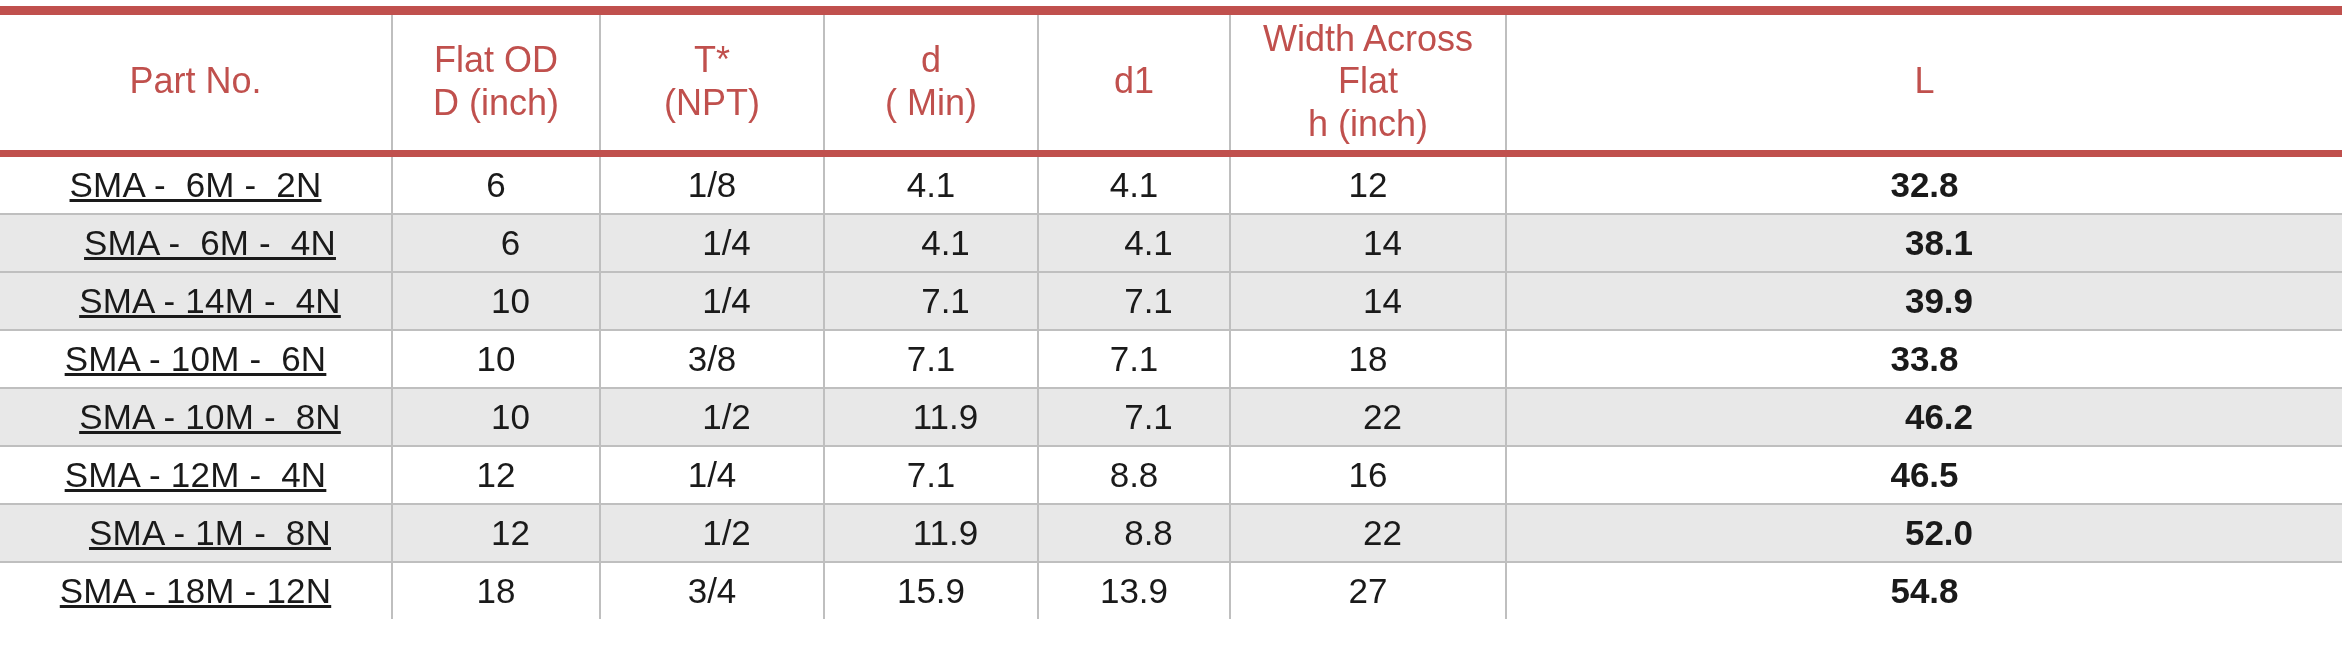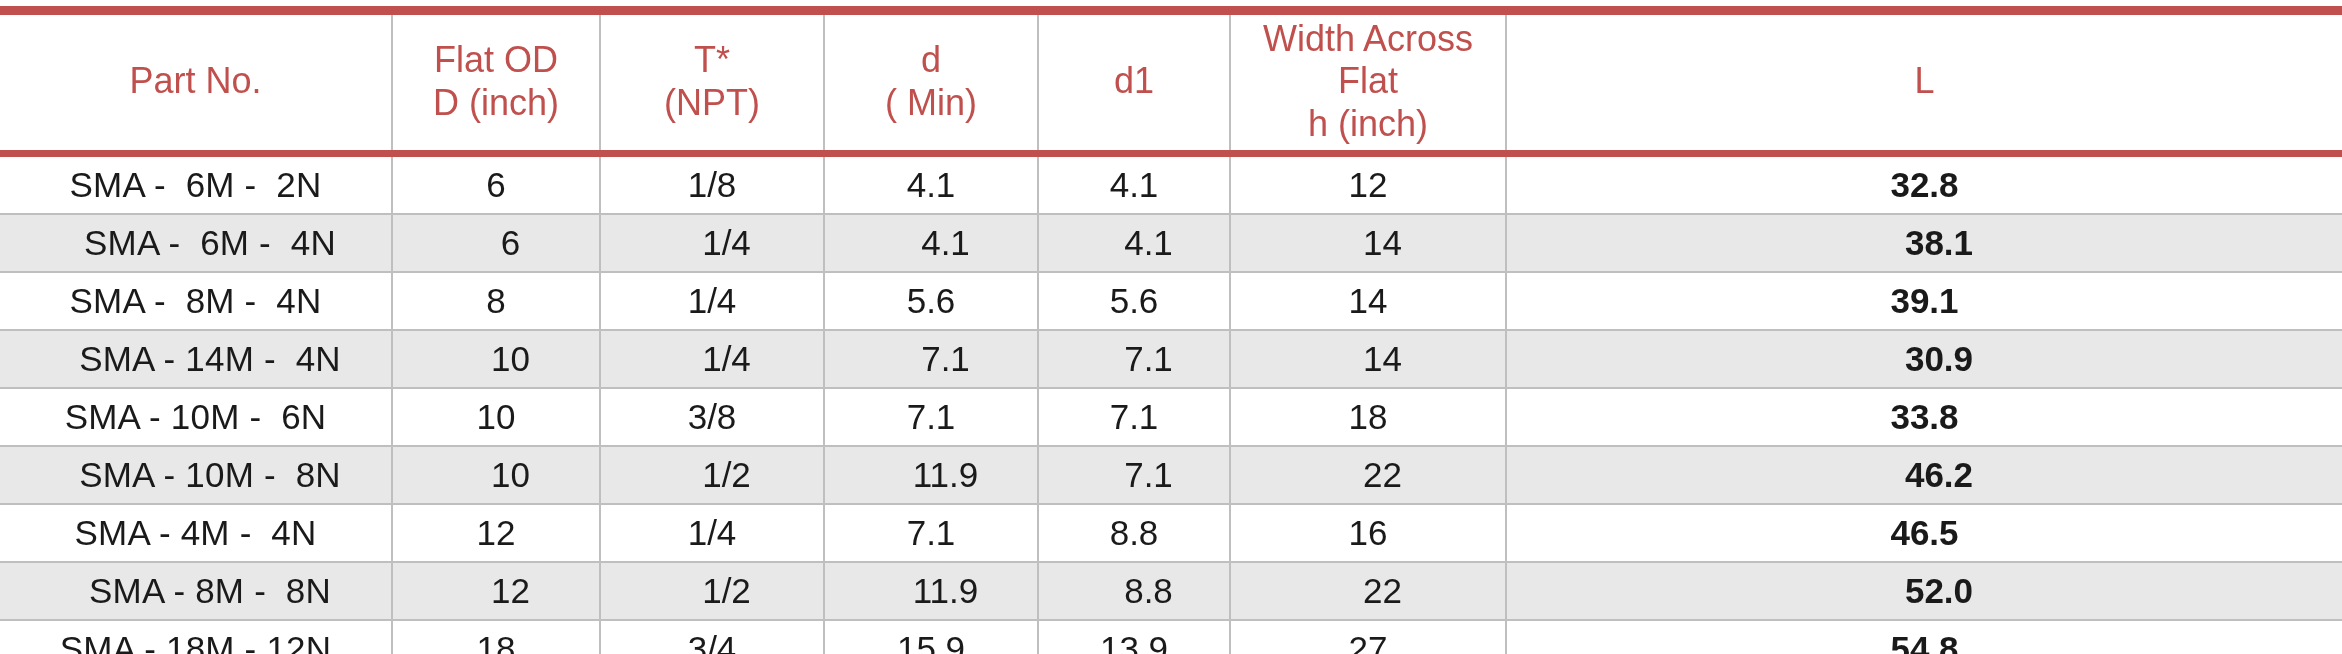--- a/index.html
+++ b/index.html
@@ -69,21 +69,21 @@
     color: #1a1a1a;
     text-align: center;
     vertical-align: middle;
     height: 56px;
     padding: 0 6px;
     border-left: 2px solid #bfbfbf;
     border-right: 2px solid #bfbfbf;
     border-bottom: 2px solid #bfbfbf;
     background: transparent;
   }
-  table.spec-table tbody td:first-child { border-left: 0; }
+  table.spec-table tbody td:first-child { border-left: 0; text-decoration: underline; }
   table.spec-table tbody td:last-child  { border-right: 0; font-weight: bold; }
   table.spec-table tbody tr:last-child td { border-bottom: 0; }
 
   table.spec-table tbody tr.alt td { background: #e8e8e8; padding-left: 35px; }
 
   
   td.part-no {
     white-space: pre;
     letter-spacing: 0.2px;
   }
@@ -137,67 +137,58 @@
         </tr>
         <tr class="alt">
           <td class="part-no">SMA -  6M -  4N</td>
           <td>6</td>
           <td>1/4</td>
           <td>4.1</td>
           <td>4.1</td>
           <td>14</td>
           <td>38.1</td>
         </tr>
-        <tr>
-          <td class="part-no">SMA -  8M -  4N</td>
-          <td>8</td>
-          <td>1/4</td>
-          <td>5.6</td>
-          <td>5.6</td>
-          <td>14</td>
-          <td>39.1</td>
-        </tr>
         <tr class="alt">
           <td class="part-no">SMA - 14M -  4N</td>
           <td>10</td>
           <td>1/4</td>
           <td>7.1</td>
           <td>7.1</td>
           <td>14</td>
-          <td>30.9</td>
+          <td>39.9</td>
         </tr>
         <tr>
           <td class="part-no">SMA - 10M -  6N</td>
           <td>10</td>
           <td>3/8</td>
           <td>7.1</td>
           <td>7.1</td>
           <td>18</td>
           <td>33.8</td>
         </tr>
         <tr class="alt">
           <td class="part-no">SMA - 10M -  8N</td>
           <td>10</td>
           <td>1/2</td>
           <td>11.9</td>
           <td>7.1</td>
           <td>22</td>
           <td>46.2</td>
         </tr>
         <tr>
-          <td class="part-no">SMA - 4M -  4N</td>
+          <td class="part-no">SMA - 12M -  4N</td>
           <td>12</td>
           <td>1/4</td>
           <td>7.1</td>
           <td>8.8</td>
           <td>16</td>
           <td>46.5</td>
         </tr>
         <tr class="alt">
-          <td class="part-no">SMA - 8M -  8N</td>
+          <td class="part-no">SMA - 1M -  8N</td>
           <td>12</td>
           <td>1/2</td>
           <td>11.9</td>
           <td>8.8</td>
           <td>22</td>
           <td>52.0</td>
         </tr>
         <tr>
           <td class="part-no">SMA - 18M - 12N</td>
           <td>18</td>

